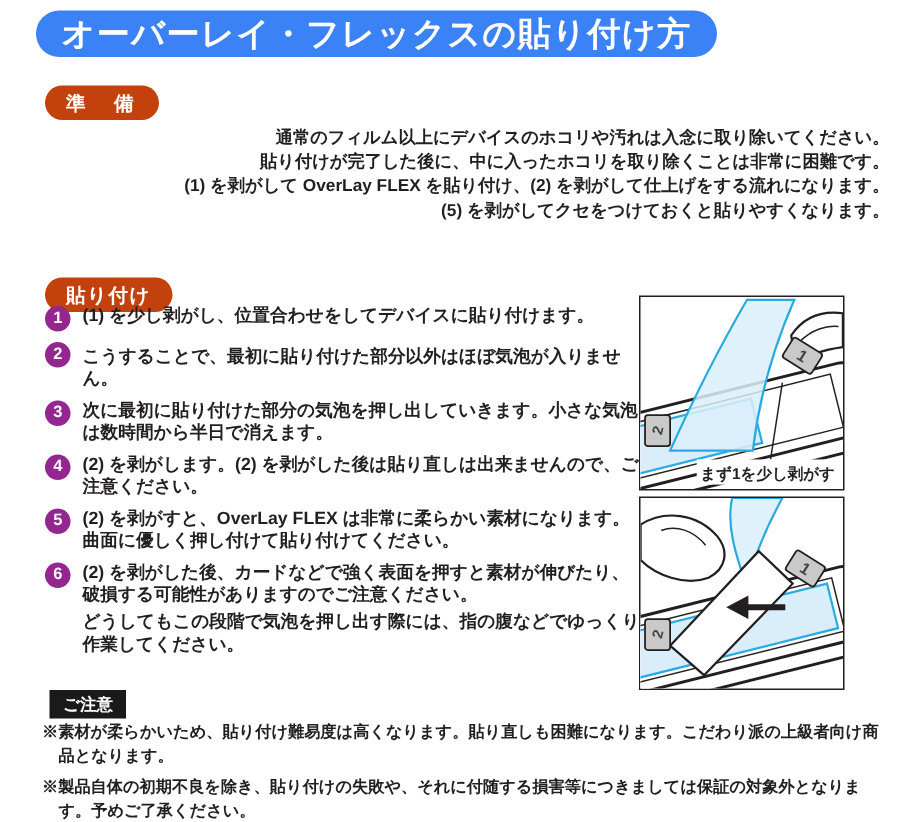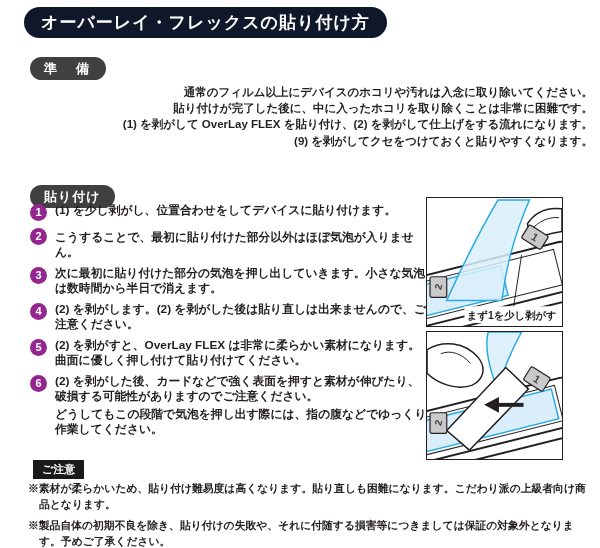--- a/index.html
+++ b/index.html
@@ -1,23 +1,23 @@
 <!DOCTYPE html>
 <html><head>
 <meta charset="utf-8">
 <style>
   html,body{margin:0;padding:0;background:#fff;}
   body{font-family:"Liberation Sans",sans-serif;color:#231f20;}
   .page{position:relative;width:600px;height:548px;background:#fff;overflow:hidden;}
 
   .title-pill{position:absolute;left:24px;top:7px;height:31px;line-height:31px;
-    padding:0 17px;background:#0f172a;color:#fff;font-size:17px;font-weight:bold;
+    padding:0 17px;background:#3b82f6;color:#fff;font-size:22px;font-weight:bold;
     border-radius:16px;letter-spacing:1px;white-space:nowrap;}
 
-  .sec-badge{position:absolute;background:#404040;color:#fff;font-weight:bold;
+  .sec-badge{position:absolute;background:#c2410c;color:#fff;font-weight:bold;
     font-size:13px;border-radius:12px;height:23px;line-height:23px;padding:0 14px;
     white-space:nowrap;}
   .badge-prep{left:30px;top:57px;letter-spacing:3px;}
   .badge-apply{left:30px;top:185px;letter-spacing:1px;}
 
   .body-text{position:absolute;left:28px;font-size:11.5px;line-height:16px;
     font-weight:600;width:565px;text-align:right;}
   .prep-text{top:84px;}
   .flow-text{top:116px;line-height:16.5px;}
 
@@ -50,21 +50,21 @@
 
   <div class="sec-badge badge-prep">準　備</div>
 
   <div class="body-text prep-text">
     <div>通常のフィルム以上にデバイスのホコリや汚れは入念に取り除いてください。</div>
     <div>貼り付けが完了した後に、中に入ったホコリを取り除くことは非常に困難です。</div>
   </div>
 
   <div class="body-text flow-text">
     <div>(1) を剥がして OverLay FLEX を貼り付け、(2) を剥がして仕上げをする流れになります。</div>
-    <div>(9) を剥がしてクセをつけておくと貼りやすくなります。</div>
+    <div>(5) を剥がしてクセをつけておくと貼りやすくなります。</div>
   </div>
 
   <div class="sec-badge badge-apply">貼り付け</div>
 
   <div class="steps">
     <div class="step">
       <span class="step-num">1</span>
       <div class="step-body">(1) を少し剥がし、位置合わせをしてデバイスに貼り付けます。</div>
     </div>
     <div class="step">

